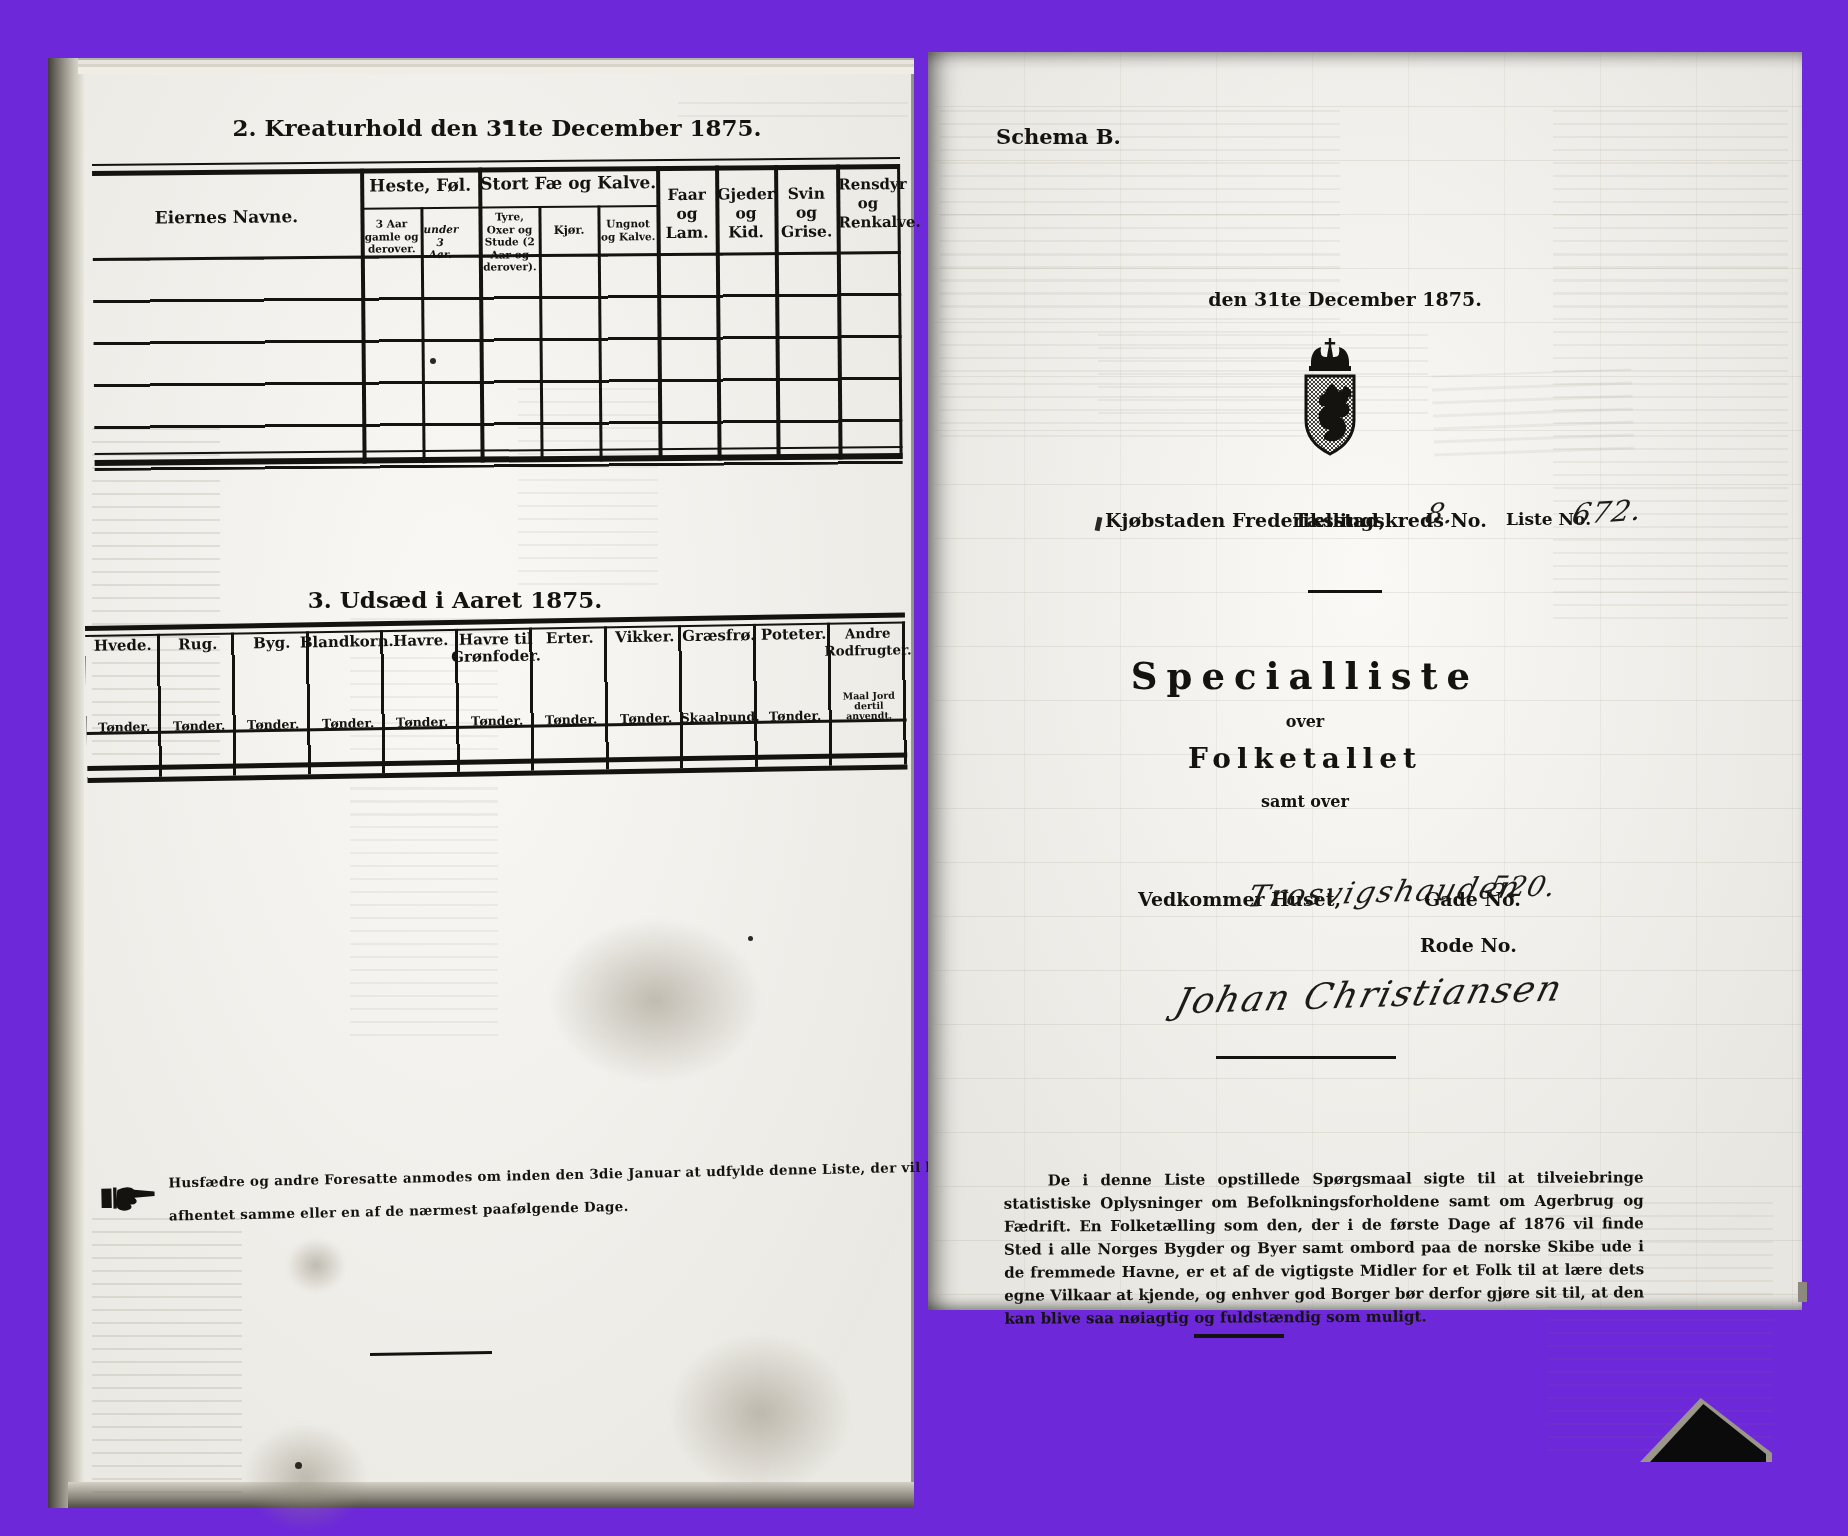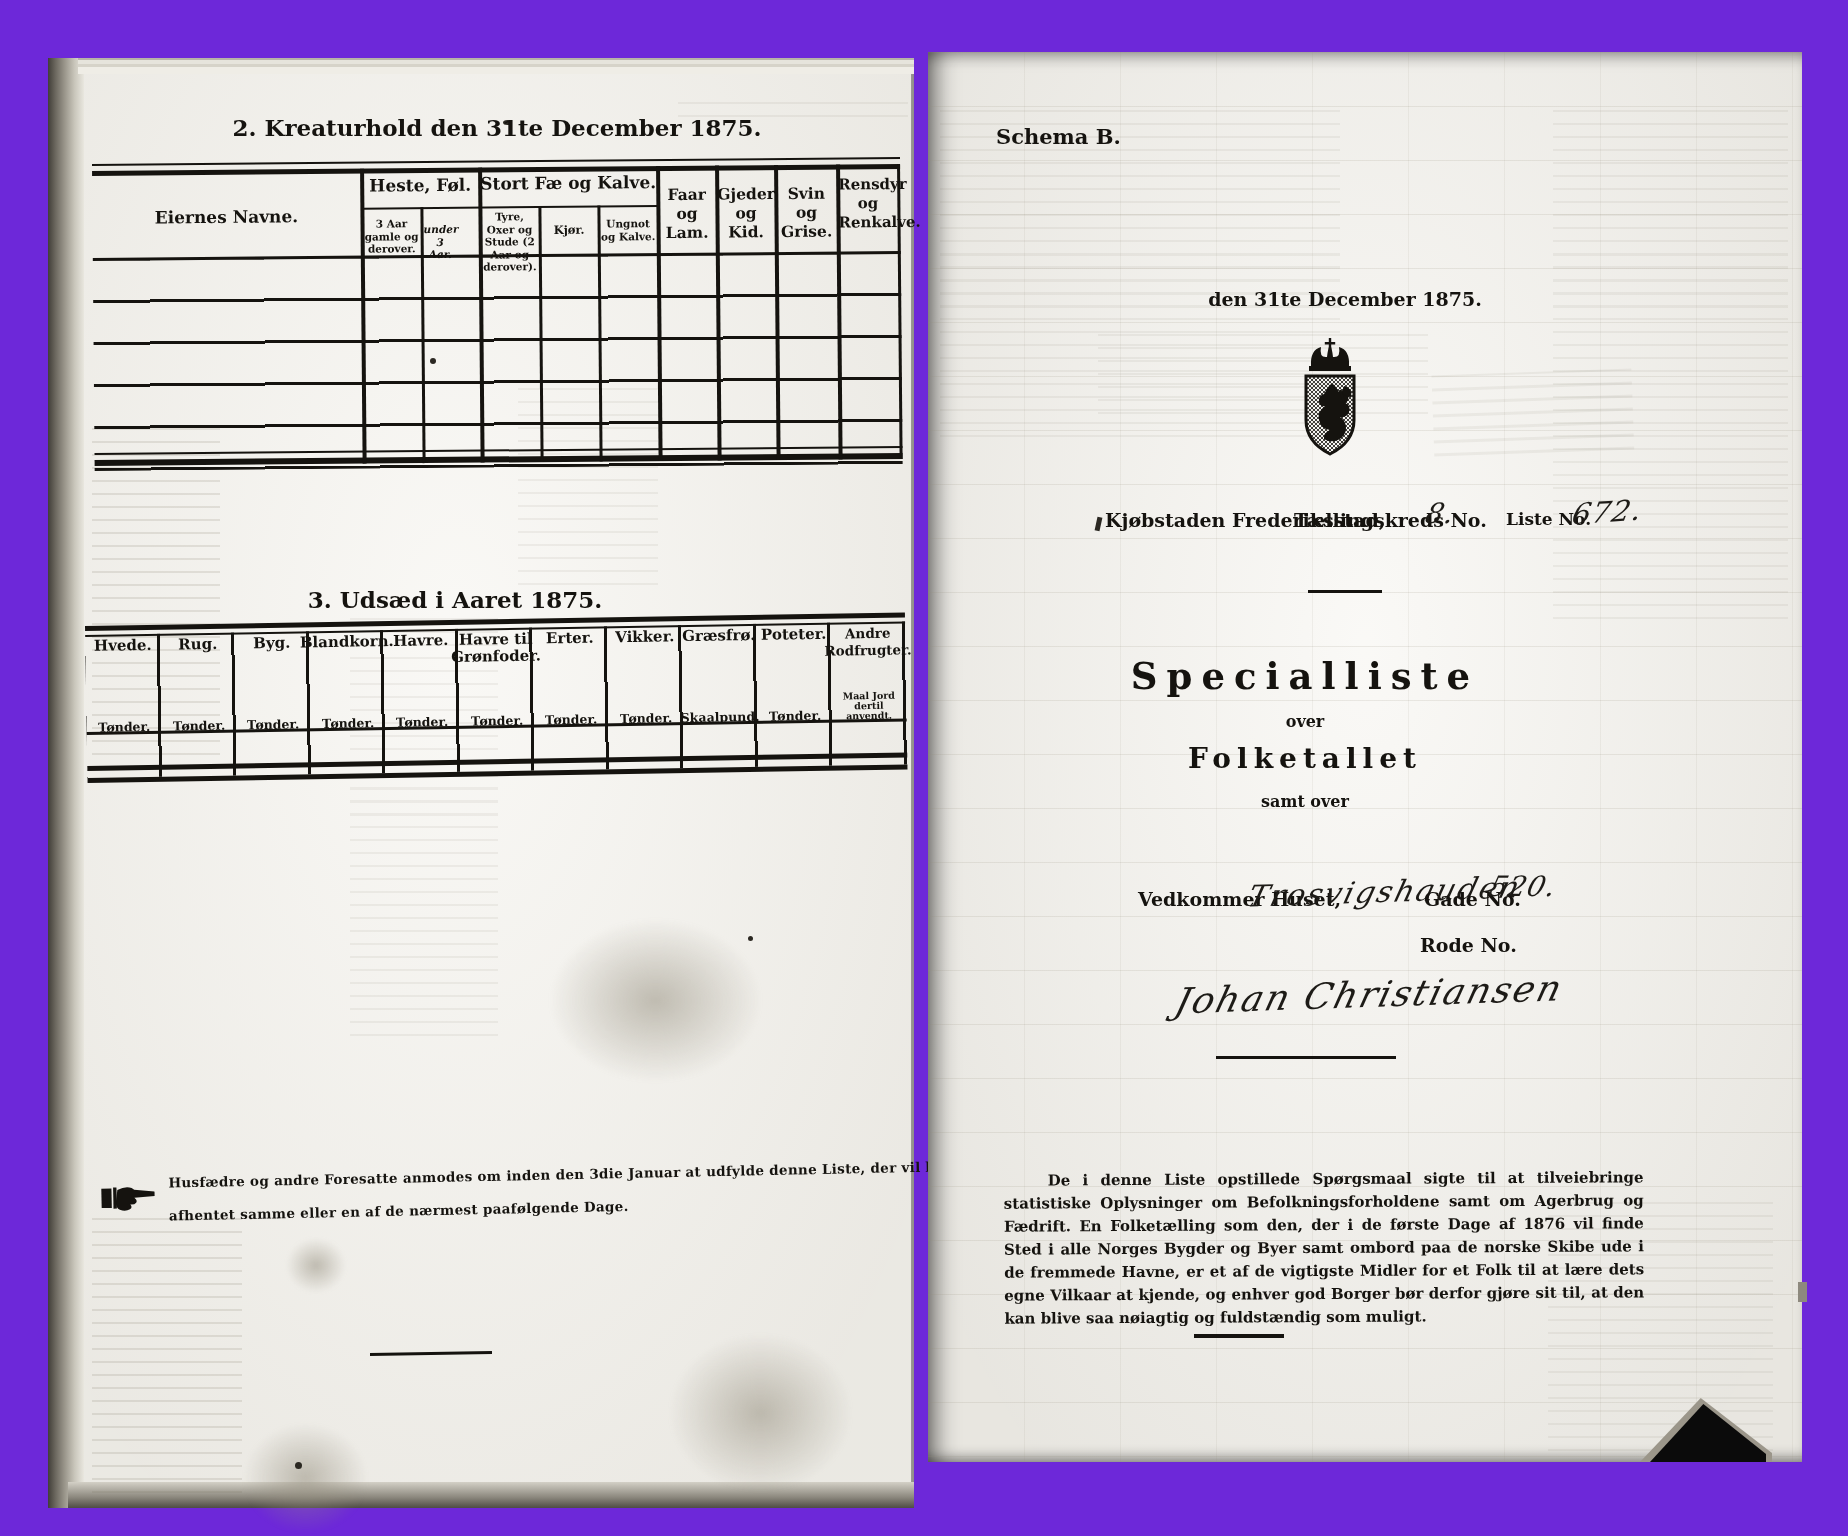--- a/index.html
+++ b/index.html
@@ -13,21 +13,21 @@
              box-shadow: inset -18px 0 22px -12px rgba(0,0,0,.55);}
   .page-left .paper{left:36px;top:16px;right:3px;bottom:26px;background:#f4f2ec;
              background-image:radial-gradient(ellipse at 45% 40%, rgba(255,255,255,.5), rgba(0,0,0,.04) 85%);}
   .edge-left{left:0;top:0;width:36px;height:100%;
              background:linear-gradient(90deg,#413e38,#6e6a61 22%,#9d998e 48%,#c9c6bb 74%,#e9e7df);}
   .edge-top-l{left:30px;top:0;right:0;height:16px;
              background:repeating-linear-gradient(to bottom,#b7b3a8 0 2px,#e6e4dc 2px 6px,#d6d3c9 6px 9px,#efede6 9px 16px);}
   .edge-bot-l{left:20px;bottom:0;right:0;height:26px;
              background:linear-gradient(to bottom,#d3d0c6,#8a867c 60%,#4f4c45);}
 
-  .page-right{left:928px;top:52px;width:874px;height:1410px;background:#f4f2ec;
+  .page-right{left:928px;top:52px;width:874px;height:1258px;background:#f4f2ec;
              background-image:radial-gradient(ellipse at 50% 42%, rgba(255,255,255,.55), rgba(0,0,0,.05) 88%);
              box-shadow: inset 20px 0 24px -14px rgba(0,0,0,.6), inset 0 14px 16px -11px rgba(0,0,0,.4), inset 0 -12px 14px -9px rgba(0,0,0,.45); text-decoration: underline;}
   .grid-bleed{left:0;top:0;width:100%;height:100%;pointer-events:none;
       background-image:
         repeating-linear-gradient(to bottom, rgba(148,141,122,.16) 0 1px, transparent 1px 54px),
         repeating-linear-gradient(to right, rgba(148,141,122,.10) 0 1px, transparent 1px 96px);}
   .sliver{left:1798px;top:1282px;width:9px;height:20px;background:#8d897e;}
 
   
   .ink{color:#15130f;}

